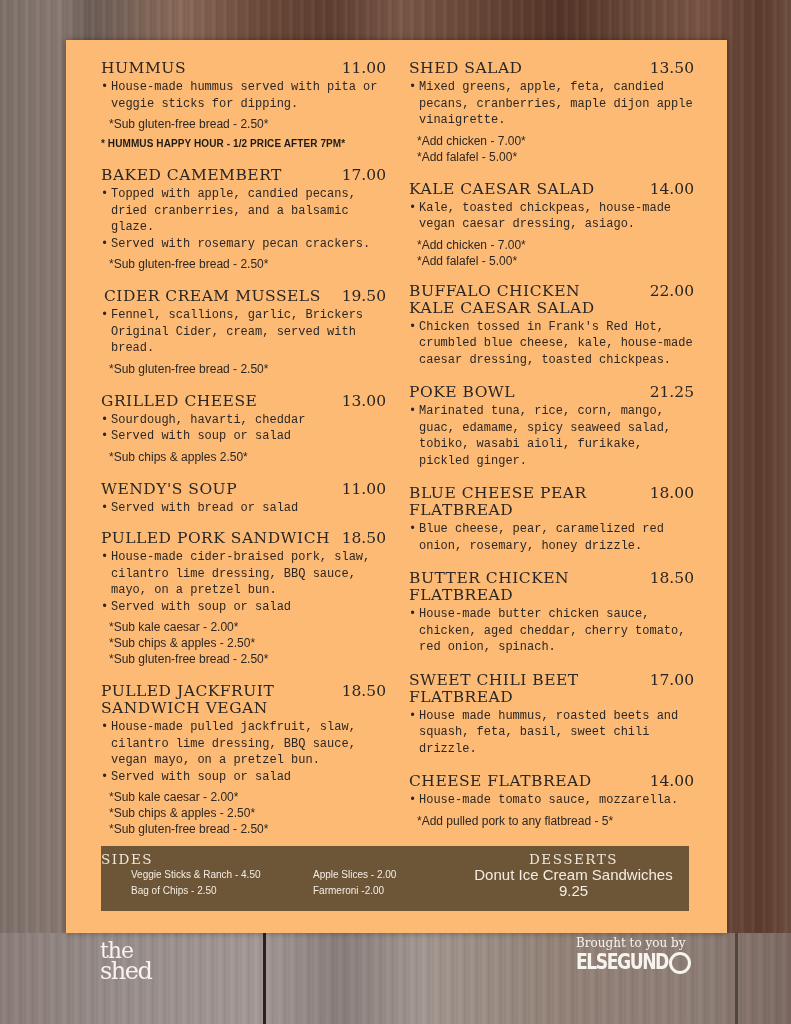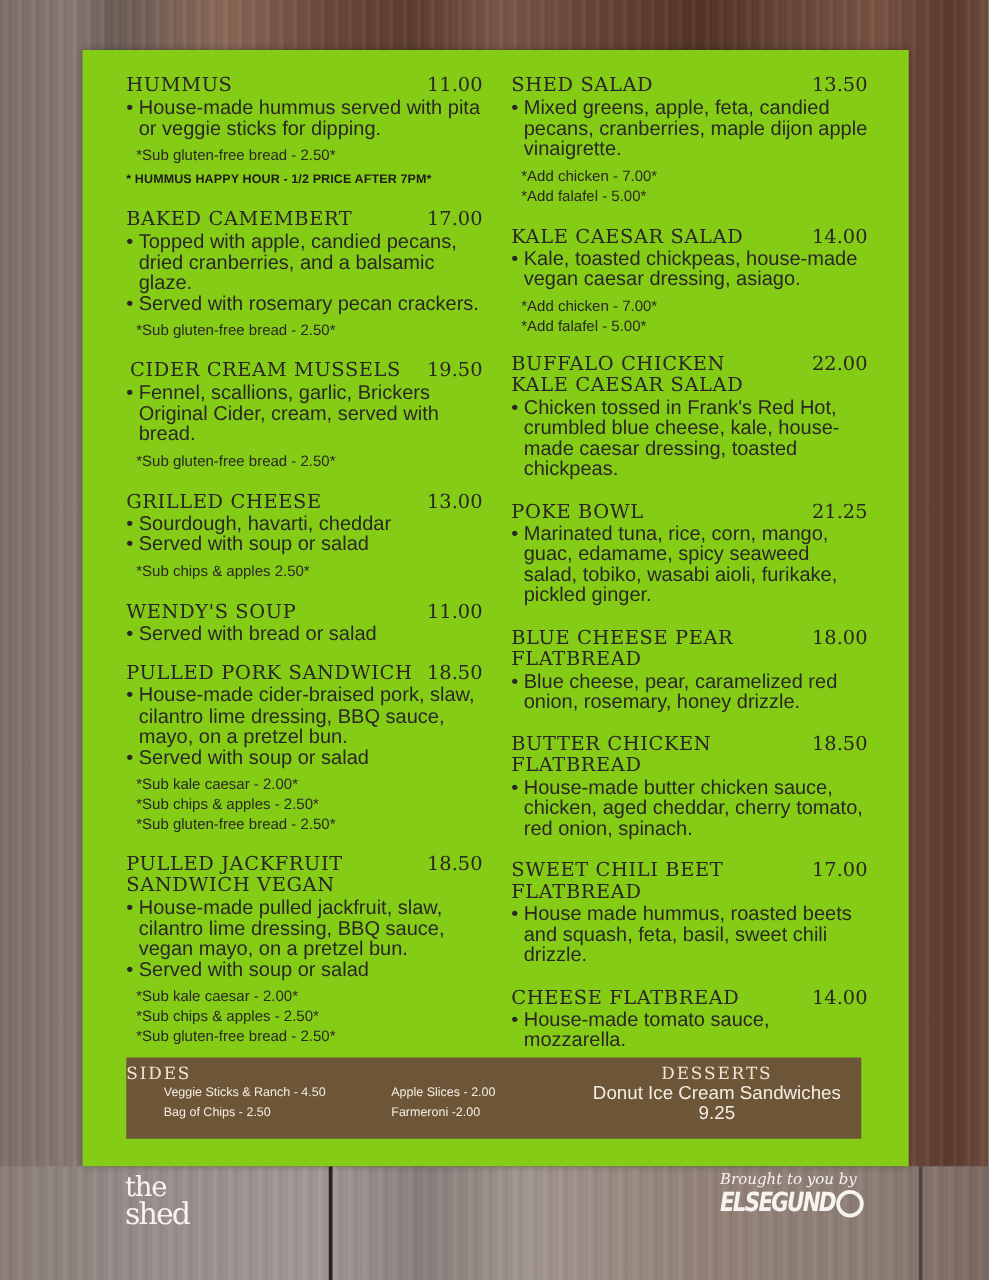--- a/index.html
+++ b/index.html
@@ -18,41 +18,41 @@
   .wood-bottom {
     position: absolute; left: 0; top: 933px; width: 791px; height: 91px;
     background:
       repeating-linear-gradient(90deg,
         rgba(0,0,0,0.05) 0px, rgba(255,255,255,0.04) 4px, rgba(0,0,0,0.07) 9px, rgba(0,0,0,0) 12px),
       linear-gradient(90deg, #8c7f7a 0px, #9a8f8c 120px, #a59a97 260px, #8b807d 340px, #a49892 420px, #958479 560px, #8f7f77 700px, #7d6b62 791px);
   }
   .plank-gap { position: absolute; width: 3px; background: #2b2220; }
   .paper {
     position: absolute; left: 66px; top: 40px; width: 661px; height: 893px;
-    background: #84cc16;
+    background: #fdba74;
     box-shadow: 0 0 6px rgba(0,0,0,0.35);
   }
   .col { position: absolute; top: 20px; }
   .col.left { left: 35px; width: 285px; }
   .col.right { left: 343px; width: 285px; }
   .item { margin-bottom: 14px; }
   .item-head { display: flex; justify-content: space-between; align-items: flex-start; }
   .item-name {
     font-family: "DejaVu Serif", "Liberation Serif", serif;
     font-size: 15.5px; letter-spacing: 0.5px; color: #2a2624; line-height: 17px;
     font-weight: normal; text-transform: uppercase;
   }
   .item-price {
     font-family: "DejaVu Serif", "Liberation Serif", serif;
     font-size: 15.5px; color: #2a2624; line-height: 17px; white-space: nowrap;
   }
   .bullets { list-style: none; margin-top: 2px; }
   .bullets li {
     position: relative; padding-left: 10px;
-    font-size: 16px; line-height: 16.5px; color: #2b2725;
+    font-size: 12px; line-height: 16.5px; color: #2b2725; font-family: Liberation Mono, monospace;
   }
   .bullets li::before { content: "•"; position: absolute; left: 0; top: 0; }
   .notes { margin-top: 4px; padding-left: 8px; }
   .note { font-size: 12px; line-height: 16px; color: #2b2725; }
   .promo {
     font-size: 10px; font-weight: bold; color: #1f1b19; letter-spacing: 0.1px;
     margin-top: 6px;
   }
   .band {
     position: absolute; left: 35px; top: 806px; width: 588px; height: 65px;
@@ -69,21 +69,21 @@
   .side-cell.r { padding-left: 0px; }
   .desserts { position: absolute; left: 360px; top: 5px; width: 225px; text-align: center; }
   .dessert-line { font-size: 15px; line-height: 16px; }
   .logo-shed {
     position: absolute; left: 100px; top: 940px; width: 72px; height: 48px;
     font-family: "DejaVu Serif", "Liberation Serif", serif; color: #f7f4ef;
   }
   .logo-shed .the { position: absolute; left: 0; top: 0; font-size: 22px; line-height: 22px; letter-spacing: -1px; }
   .logo-shed .shed { position: absolute; left: 0; top: 18px; font-size: 24px; line-height: 26px; letter-spacing: -1.5px; }
   .logo-elsegundo {
-    position: absolute; left: 576px; top: 936px; width: 114px; height: 50px; color: #f7f4ef; font-style: italic;
+    position: absolute; left: 576px; top: 936px; width: 114px; height: 50px; color: #f7f4ef;
   }
   .logo-elsegundo .by {
     font-family: "DejaVu Serif", "Liberation Serif", serif;
     font-size: 12px; line-height: 14px; white-space: nowrap;
   }
   .logo-elsegundo .brand {
     font-family: "DejaVu Sans", "Liberation Sans", sans-serif;
     font-weight: bold; font-size: 21px; line-height: 24px; letter-spacing: -1.8px;
     transform: scaleX(0.82); transform-origin: left top; white-space: nowrap; display: inline-block;
   }

